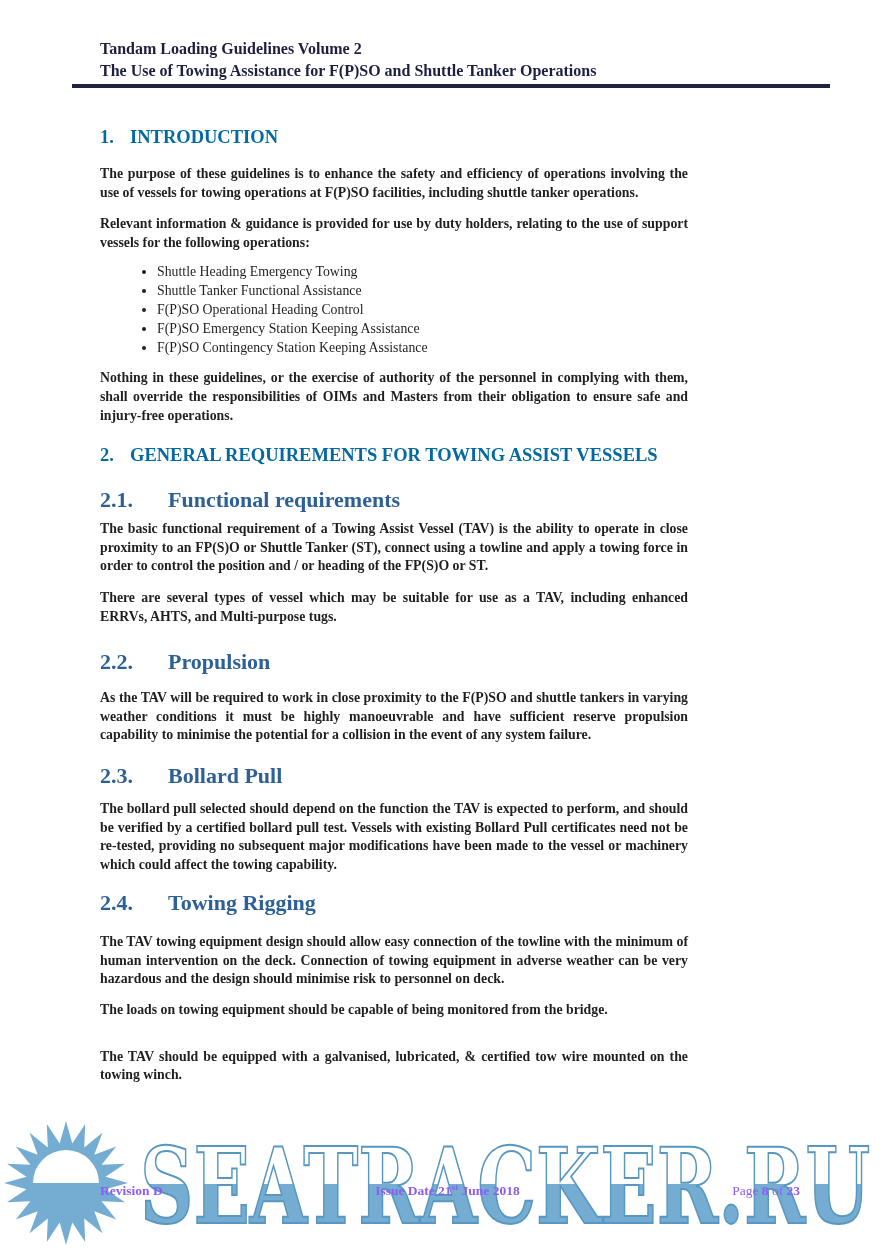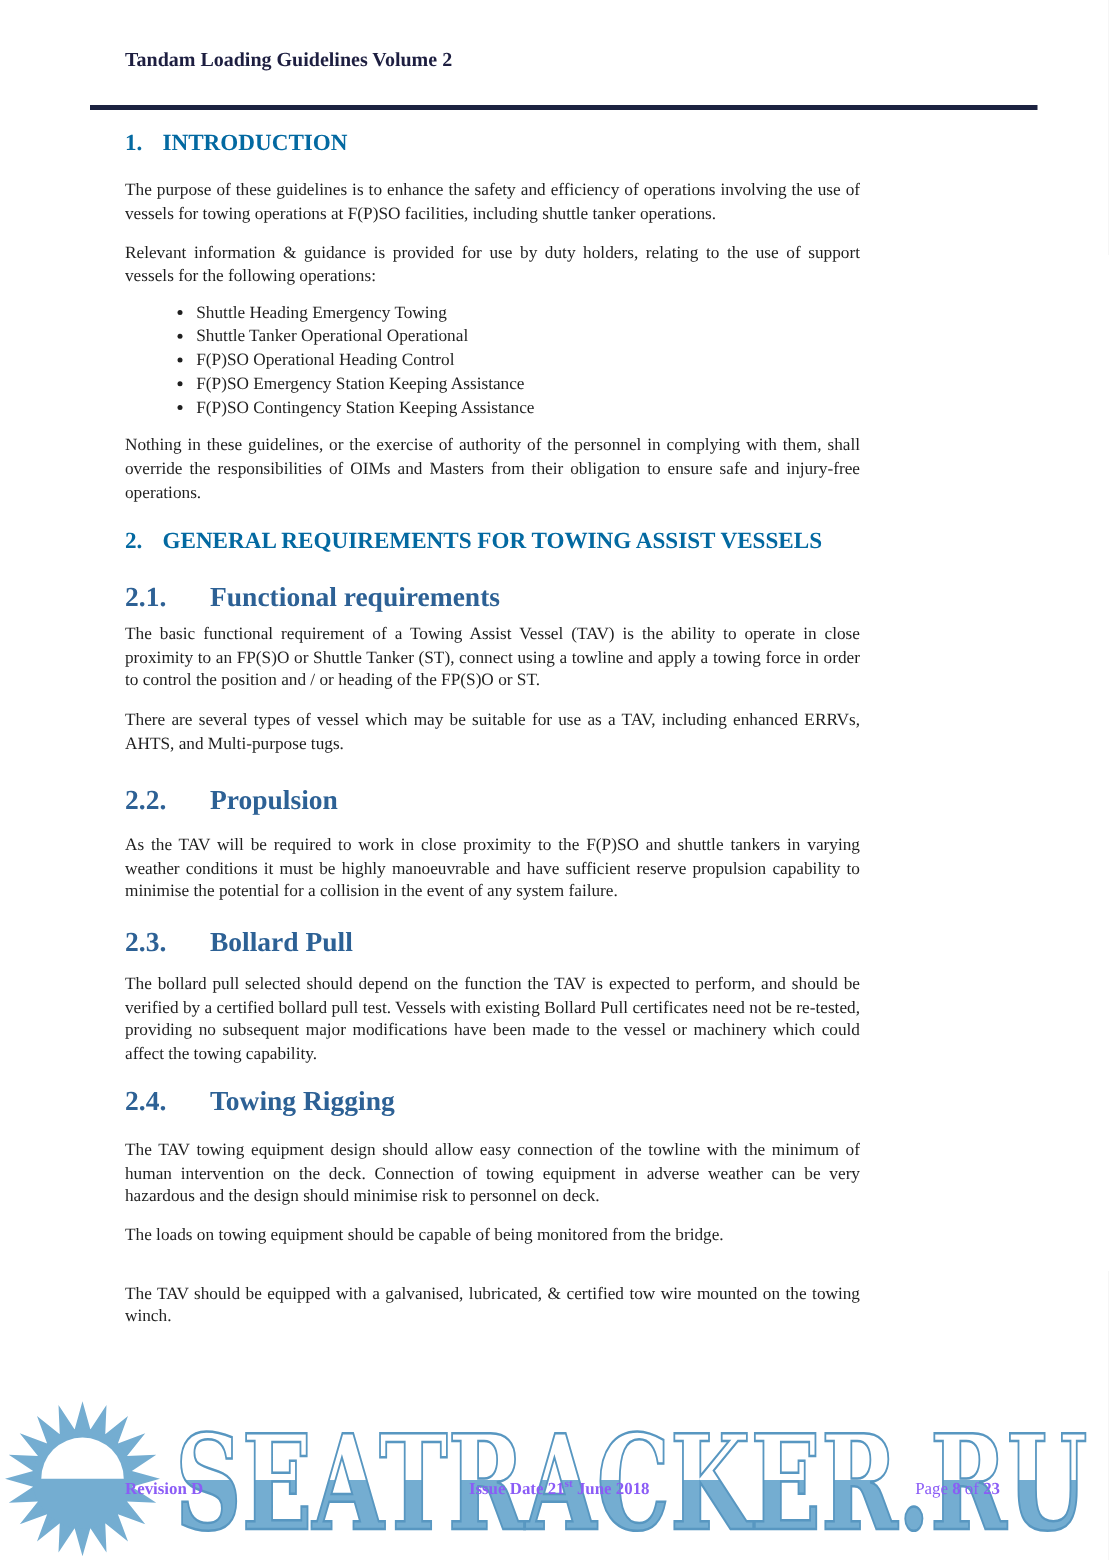--- a/index.html
+++ b/index.html
@@ -9,21 +9,21 @@
     margin:0 auto;
   }
   .content{position:absolute;left:0;top:0;width:770px;z-index:2;box-sizing:border-box;
     padding:38px 82px 0 100px;}
   .doc-header .hline{font-weight:bold;font-size:16px;line-height:22px;color:#1d1e40;}
   .header-rule{position:absolute;left:72px;top:84px;width:758px;height:4px;background:#1c2240;z-index:2;}
   .h1{color:#0369a1;font-weight:bold;font-size:18.5px;line-height:25px;}
   .h1 .hnum{display:inline-block;min-width:30px;}
   .h2{color:#2d6195;font-weight:bold;font-size:22px;line-height:24px;}
   .h2 .hnum{display:inline-block;min-width:68px;}
-  p.body{font-size:13.8px;line-height:18.6px;text-align:justify;margin:0;}
+  p.body{font-size:13.8px;line-height:18.6px;text-align:justify;margin:0;font-weight:bold;}
   ul.bullets{margin:10px 0 0 0;padding-left:57px;}
   ul.bullets li{font-size:13.8px;line-height:19px;}
   .m-h1-intro{margin-top:43px;}
   .footer{
     position:absolute;left:100px;top:1183px;width:700px;z-index:3;
     display:flex;justify-content:space-between;align-items:flex-start;
     font-size:13.5px;font-weight:bold;color:#8b5cf6;
   }
   .footer sup{font-size:9px;vertical-align:super;line-height:0;}
   .footer .pgnum{font-weight:bold;}
@@ -51,32 +51,33 @@
     </g>
     <text x="140" y="103" textLength="730" lengthAdjust="spacingAndGlyphs" font-family="DejaVu Serif, serif" font-size="105" font-weight="bold" fill="url(#wmfill)" stroke="#5897c1" stroke-width="2">SEATRACKER.RU</text>
   </svg>
 
   <div class="header-rule"></div>
 
   <div class="content">
 
     <div class="doc-header">
       <div class="hline">Tandam Loading Guidelines Volume 2</div>
+      <div class="hline">The Use of Towing Assistance for F(P)SO and Shuttle Tanker Operations</div>
     </div>
 
     <div class="h1 m-h1-intro">
       <span class="hnum">1.</span><span>INTRODUCTION</span>
     </div>
 
     <p class="body" style="margin-top:15px">The purpose of these guidelines is to enhance the safety and efficiency of operations involving the use of vessels for towing operations at F(P)SO facilities, including shuttle tanker operations.</p>
     <p class="body" style="margin-top:13px">Relevant information &amp; guidance is provided for use by duty holders, relating to the use of support vessels for the following operations:</p>
 
     <ul class="bullets">
       <li>Shuttle Heading Emergency Towing</li>
-      <li>Shuttle Tanker Operational Operational</li>
+      <li>Shuttle Tanker Functional Assistance</li>
       <li>F(P)SO Operational Heading Control</li>
       <li>F(P)SO  Emergency Station Keeping Assistance</li>
       <li>F(P)SO Contingency Station Keeping Assistance</li>
     </ul>
 
     <p class="body" style="margin-top:12px">Nothing in these guidelines, or the exercise of authority of the personnel in complying with them, shall override the responsibilities of OIMs and Masters from their obligation to ensure safe and injury-free operations.</p>
 
     <div class="h1" style="margin-top:18px">
       <span class="hnum">2.</span><span>GENERAL REQUIREMENTS FOR TOWING ASSIST VESSELS</span>
     </div>

